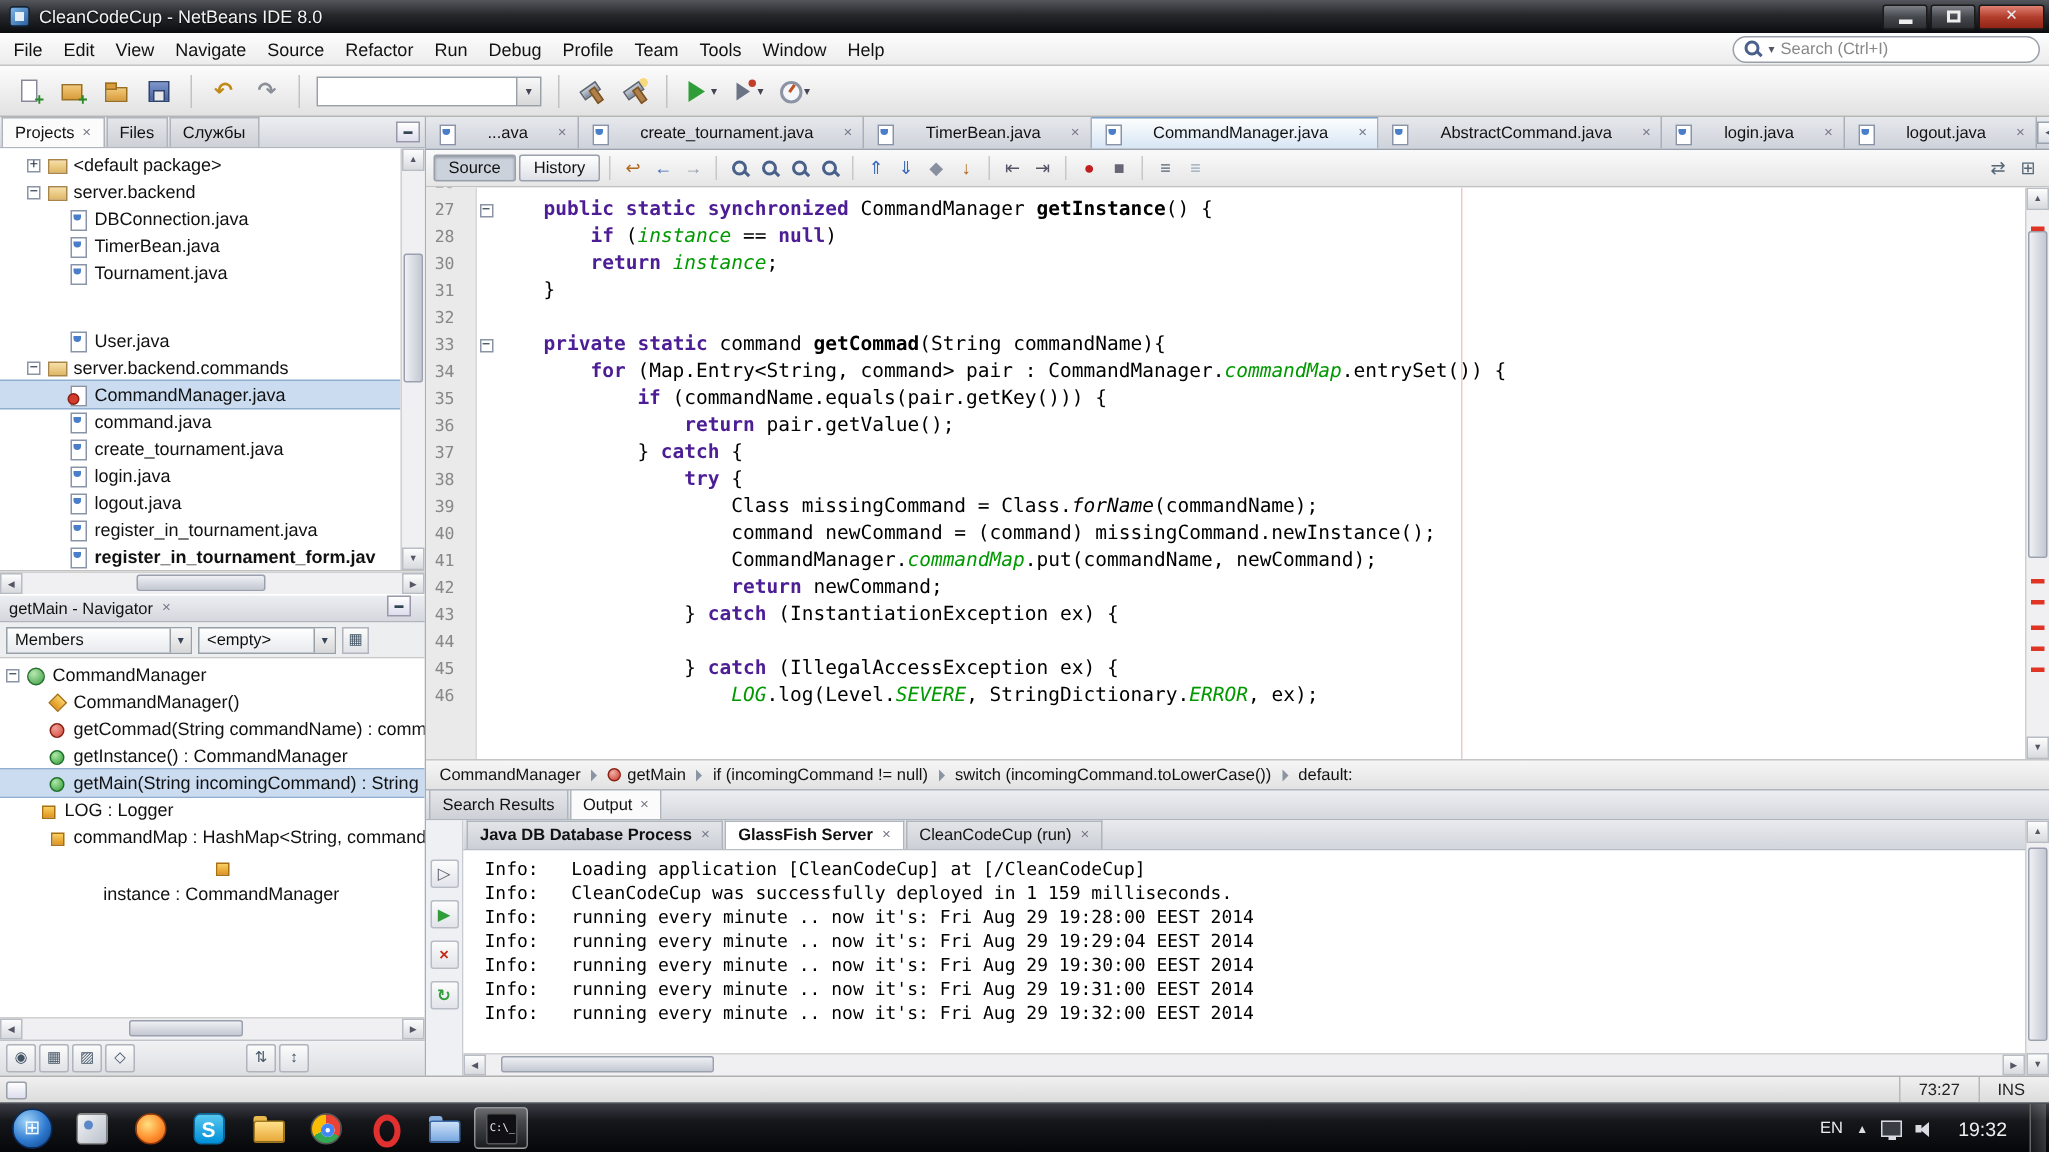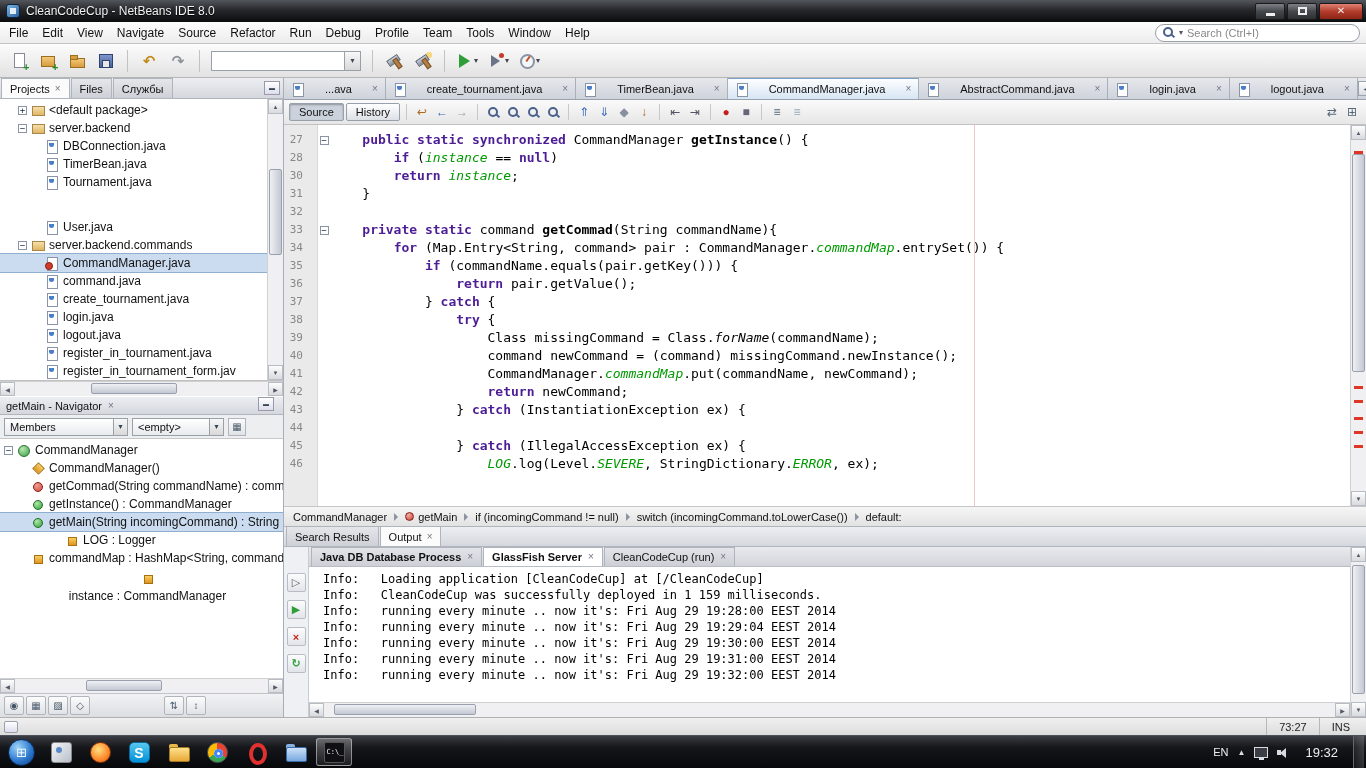--- a/index.html
+++ b/index.html
@@ -360,21 +360,21 @@
               <div class="tree-row" style="padding-left: 32px;">
                 <span class="exp-space"></span>
                 <span class="ticon ticon-java-file"></span>
                 <span class="tlabel">logout.java</span>
               </div>
               <div class="tree-row" style="padding-left: 32px;">
                 <span class="exp-space"></span>
                 <span class="ticon ticon-java-file"></span>
                 <span class="tlabel">register_in_tournament.java</span>
               </div>
-              <div class="tree-row" style="padding-left: 32px;">
+              <div class="tree-row" style="padding-left: 32px; font-weight: bold;">
                 <span class="exp-space"></span>
                 <span class="ticon ticon-java-file"></span>
                 <span class="tlabel">register_in_tournament_form.jav</span>
               </div>
               <div class="tree-row" style="padding-left: 32px;">
                 <span class="exp-space"></span>
                 <span class="ticon ticon-java-file"></span>
                 <span class="tlabel">register_user.java</span>
               </div>
             </div>
@@ -429,21 +429,21 @@
             <div class="tree-row" style="padding-left: 18px;">
               <span class="exp-space"></span>
               <span class="ticon ticon-method-public"></span>
               <span class="tlabel">getInstance() : CommandManager</span>
             </div>
             <div class="tree-row selected" style="padding-left: 18px;">
               <span class="exp-space"></span>
               <span class="ticon ticon-method-public"></span>
               <span class="tlabel">getMain(String incomingCommand) : String</span>
             </div>
-            <div class="tree-row" style="padding-left: 12px; margin-left: 40px;">
+            <div class="tree-row" style="padding-left: 12px;">
               <span class="exp-space"></span>
               <span class="ticon ticon-field"></span>
               <span class="tlabel">LOG : Logger</span>
             </div>
             <div class="tree-row" style="padding-left: 18px;">
               <span class="exp-space"></span>
               <span class="ticon ticon-field"></span>
               <span class="tlabel">commandMap : HashMap&lt;String, command&gt;</span>
             </div>
             <div class="tree-row" style="padding-left: 12px; flex-direction: column;">

